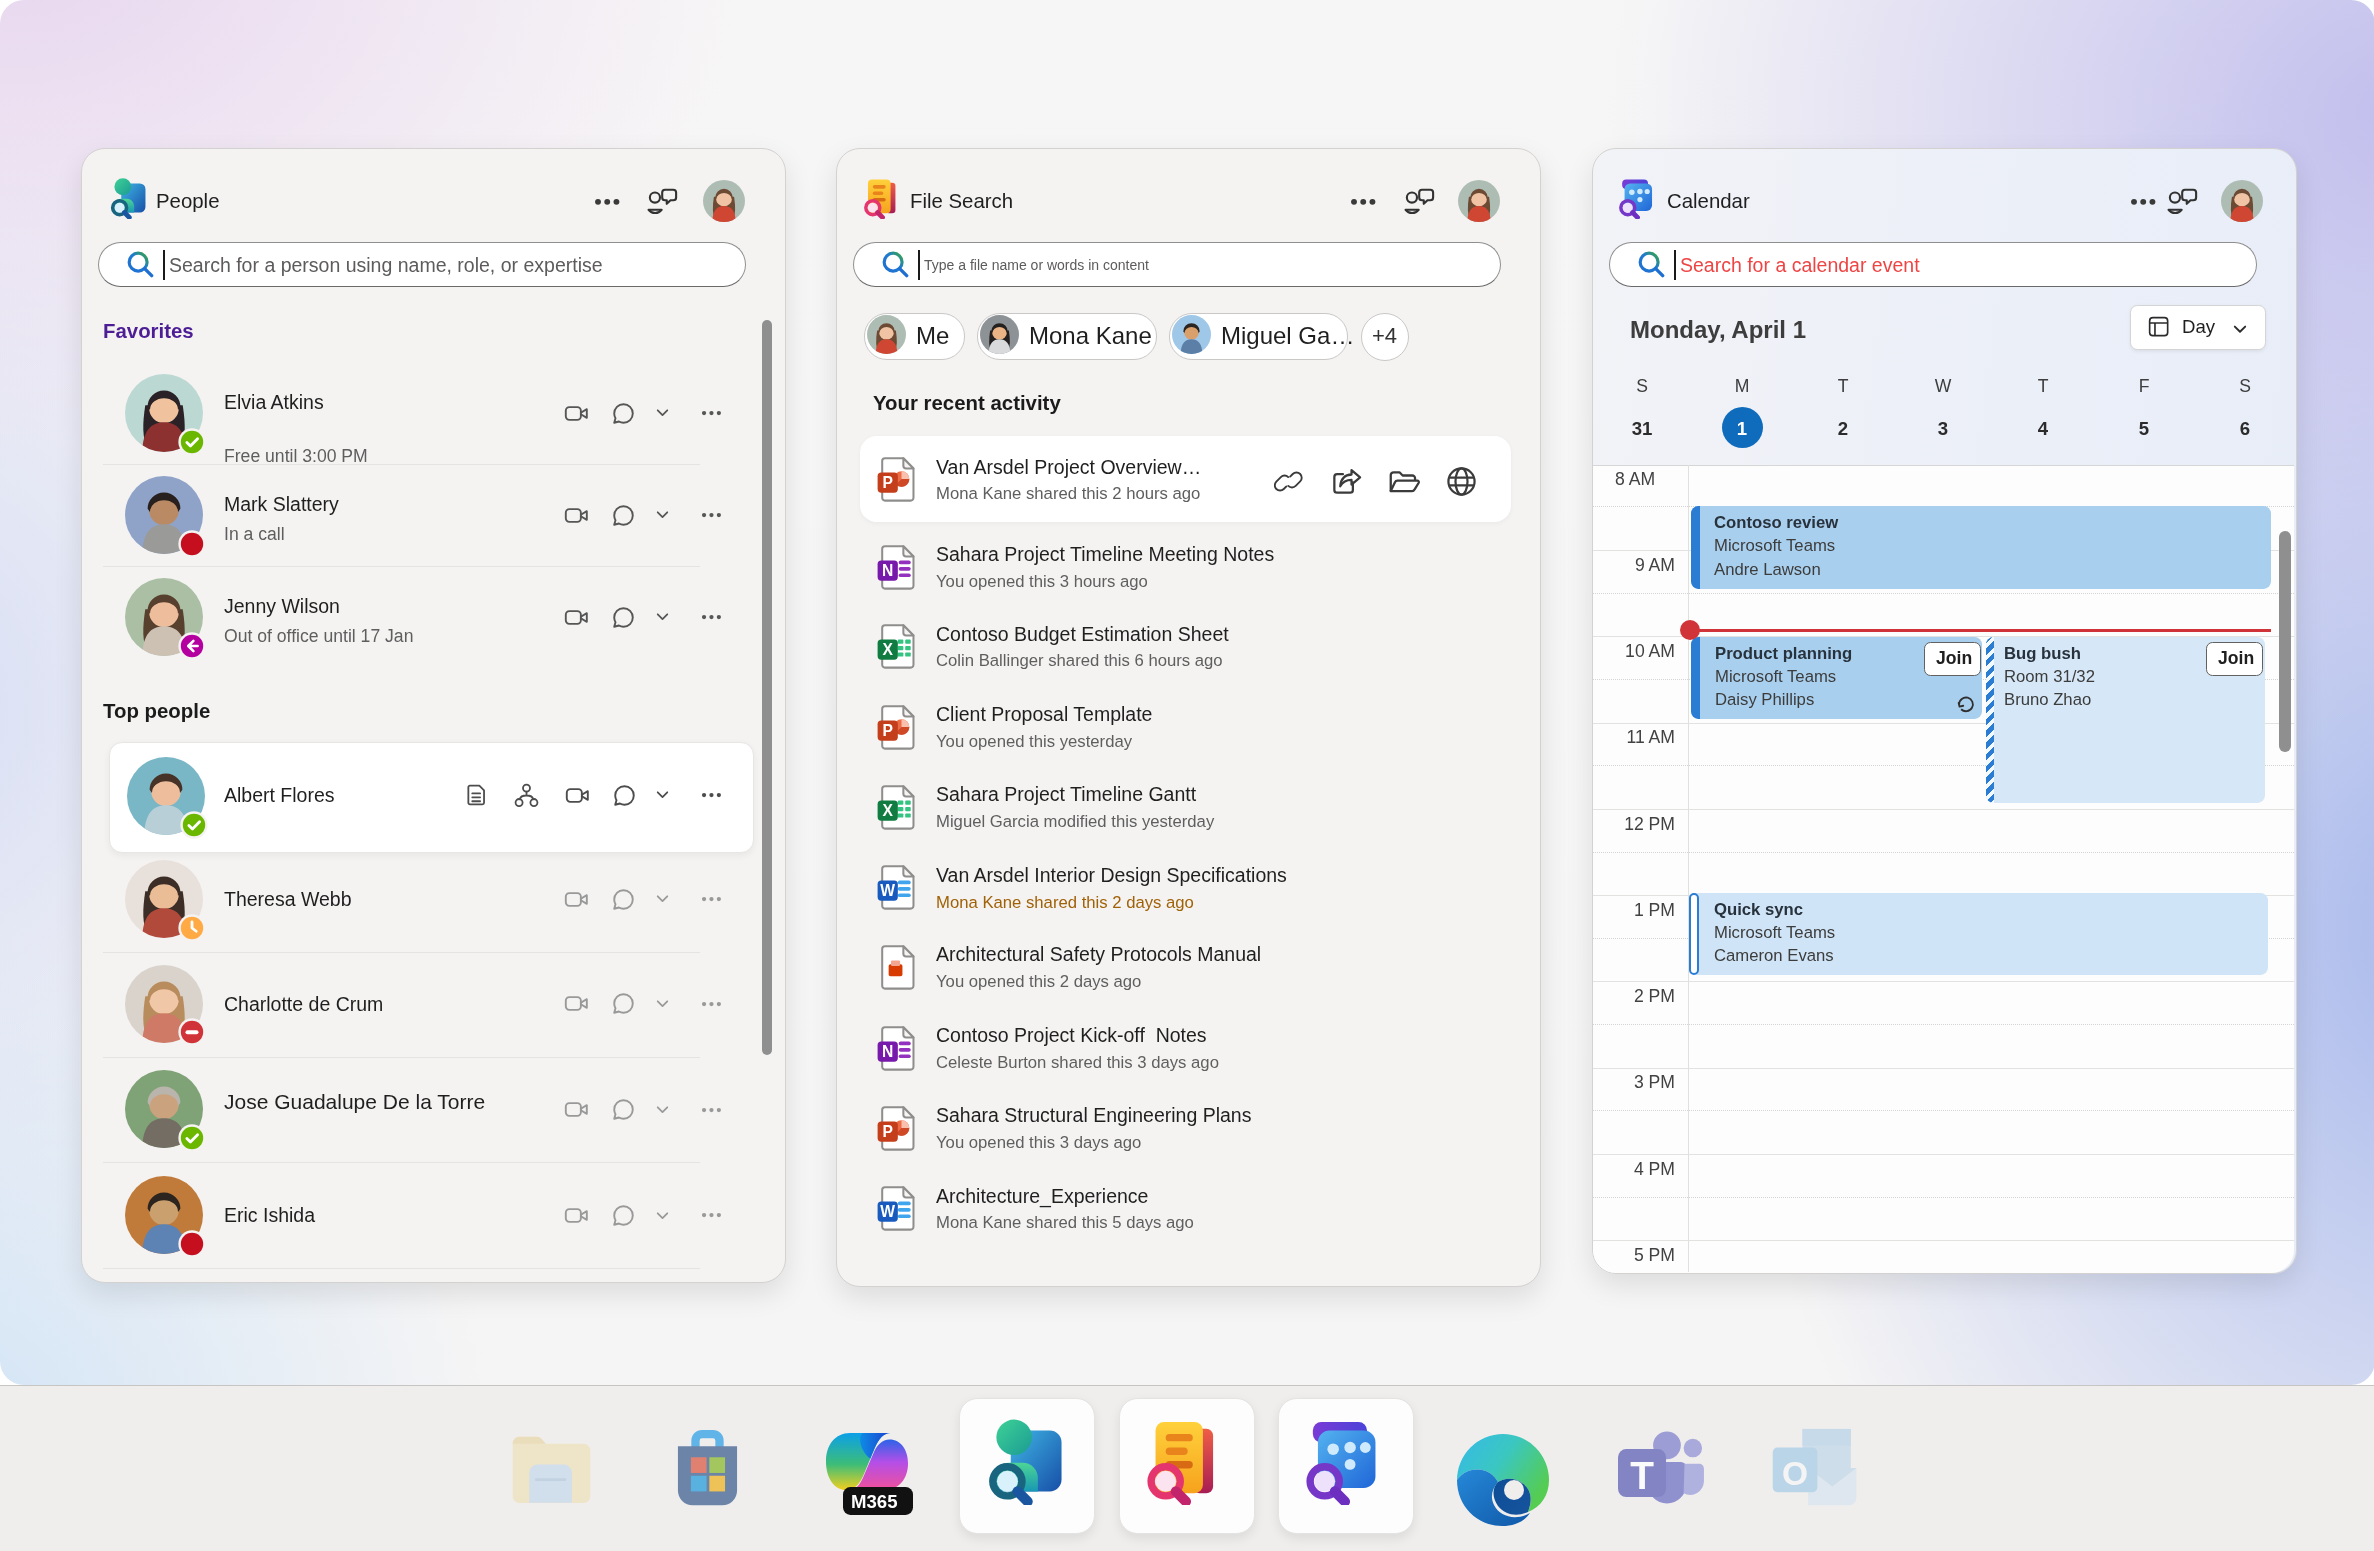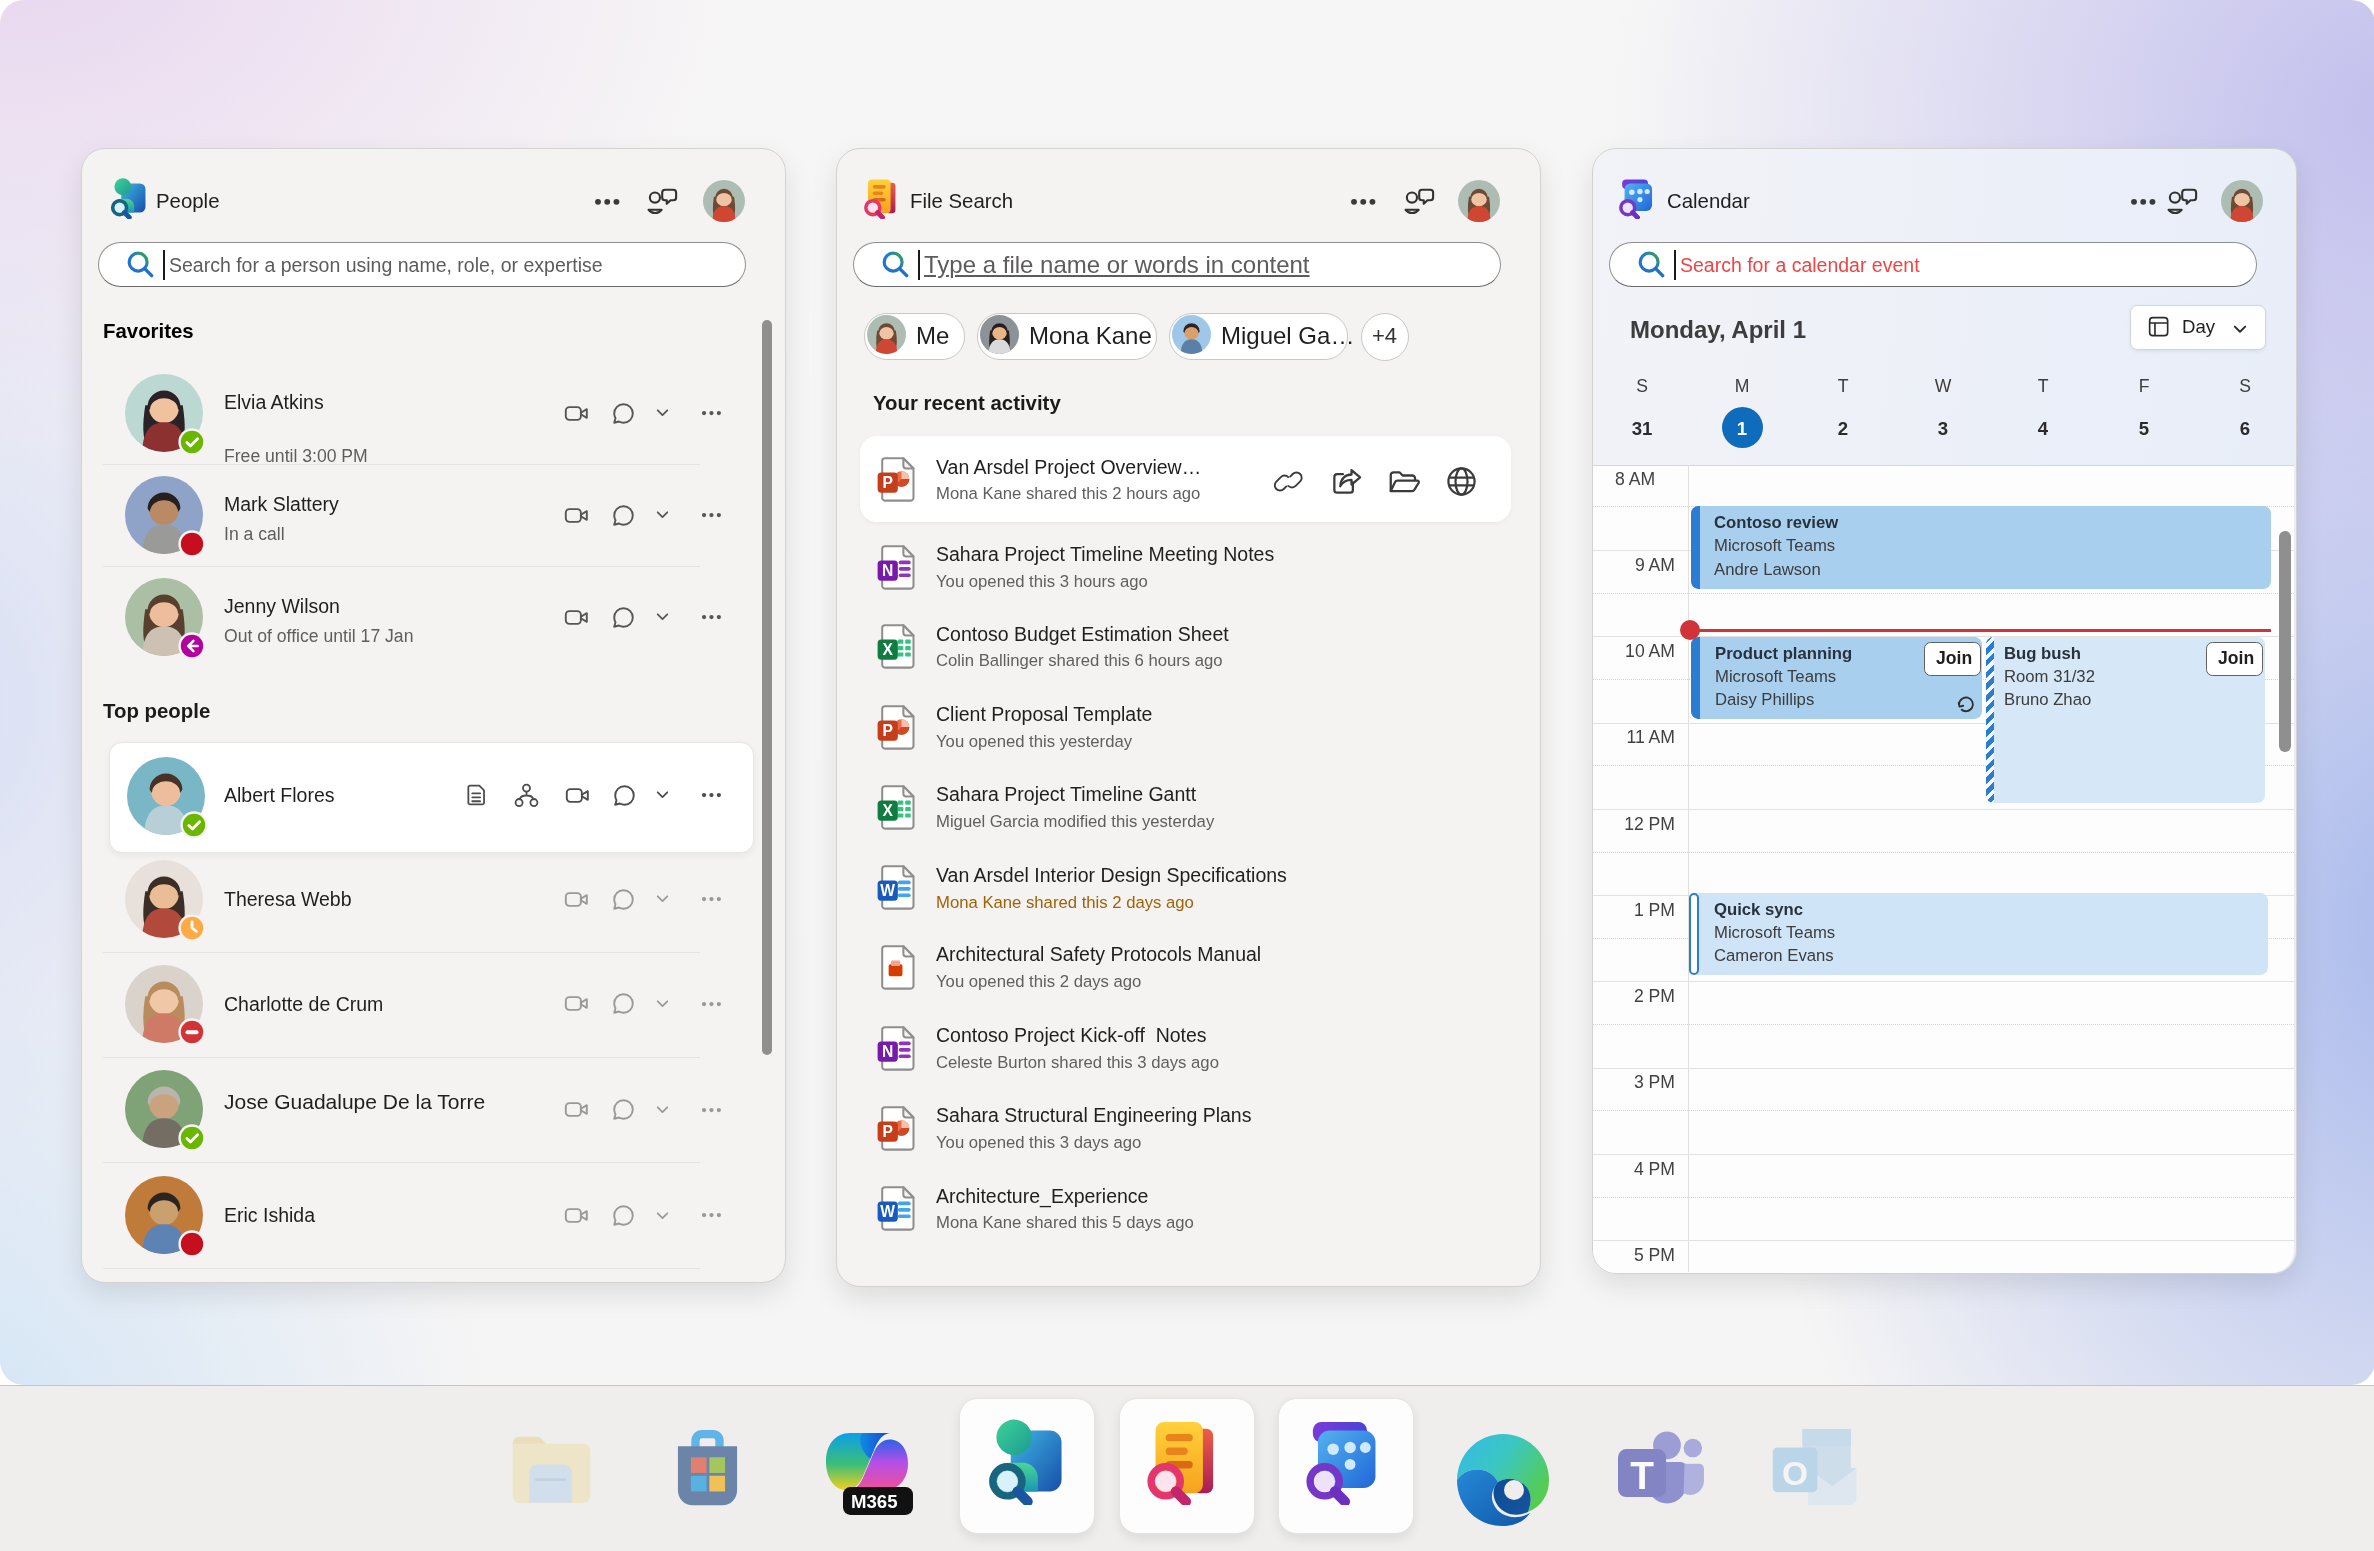--- a/index.html
+++ b/index.html
@@ -80,21 +80,21 @@
  <stop offset="0" stop-color="#37a83c"></stop>
         <stop offset=".45" stop-color="#1f7ad2"></stop>
  <stop offset="1" stop-color="#1f6fd0"></stop>
       </linearGradient>
     </defs>
 <circle cx="13" cy="13" r="9.6" fill="none" stroke="url(#sgp)" stroke-width="3.4"></circle>
 <line x1="20" y1="20" x2="27.5" y2="27.5" stroke="#1f6fd0" stroke-width="3.6" stroke-linecap="round"></line>
   </svg>
 <div class="cursor" style="left:163px;top:250px;"></div>
 <div class="t" style="left:169px;top:265px;font-size:19.5px;color:#5d5b5b;">Search for a person using name, role, or expertise</div>
-<div class="t" style="left:103px;top:331px;font-size:20.4px;font-weight:bold;color:#000000;">Favorites</div>
+<div class="t" style="left:103px;top:331px;font-size:20.4px;font-weight:bold;color:#4c1d95;">Favorites</div>
 <svg class="abs" style="left:125px;top:374px;" width="78" height="78" viewBox="0 0 100 100">
 <defs>
       <clipPath id="avpr445">
         <circle cx="50" cy="50" r="50"></circle>
       </clipPath>
     </defs>
 <g clip-path="url(#avpr445)">
 <rect width="100" height="100" fill="#bcd8d3"></rect>
 <path d="M26 40 Q20 78 28 92 L72 92 Q80 78 74 40 Z" fill="#2a2226"></path>
 <circle cx="50" cy="44" r="19" fill="#f0c39e"></circle>
@@ -462,21 +462,21 @@
       <linearGradient id="sgf" x1="1" y1="0" x2="0" y2="1">
  <stop offset="0" stop-color="#37a83c"></stop>
         <stop offset=".45" stop-color="#1f7ad2"></stop>
  <stop offset="1" stop-color="#1f6fd0"></stop>
       </linearGradient>
     </defs>
 <circle cx="13" cy="13" r="9.6" fill="none" stroke="url(#sgf)" stroke-width="3.4"></circle>
 <line x1="20" y1="20" x2="27.5" y2="27.5" stroke="#1f6fd0" stroke-width="3.6" stroke-linecap="round"></line>
   </svg>
 <div class="cursor" style="left:918px;top:250px;"></div>
-<div class="t" style="left:924px;top:265px;font-size:24px;color:#5d5b5b;text-decoration:underline;">Type a file name or words in content</div>
+<div class="t" style="left:924px;top:265px;font-size:14px;color:#5d5b5b;">Type a file name or words in content</div>
 <div class="abs" style="left:864px;top:313px;width:99px;height:45px;background:#fff;border:1.4px solid #c9c8c7;border-radius:23px;"></div>
 <svg class="abs" style="left:867px;top:315px;" width="39" height="39" viewBox="0 0 100 100">
 <defs>
       <clipPath id="avcme">
         <circle cx="50" cy="50" r="50"></circle>
       </clipPath>
     </defs>
 <g clip-path="url(#avcme)">
 <rect width="100" height="100" fill="#aebdb4"></rect>
 <path d="M26 40 Q20 78 28 92 L72 92 Q80 78 74 40 Z" fill="#6d4a33"></path>

